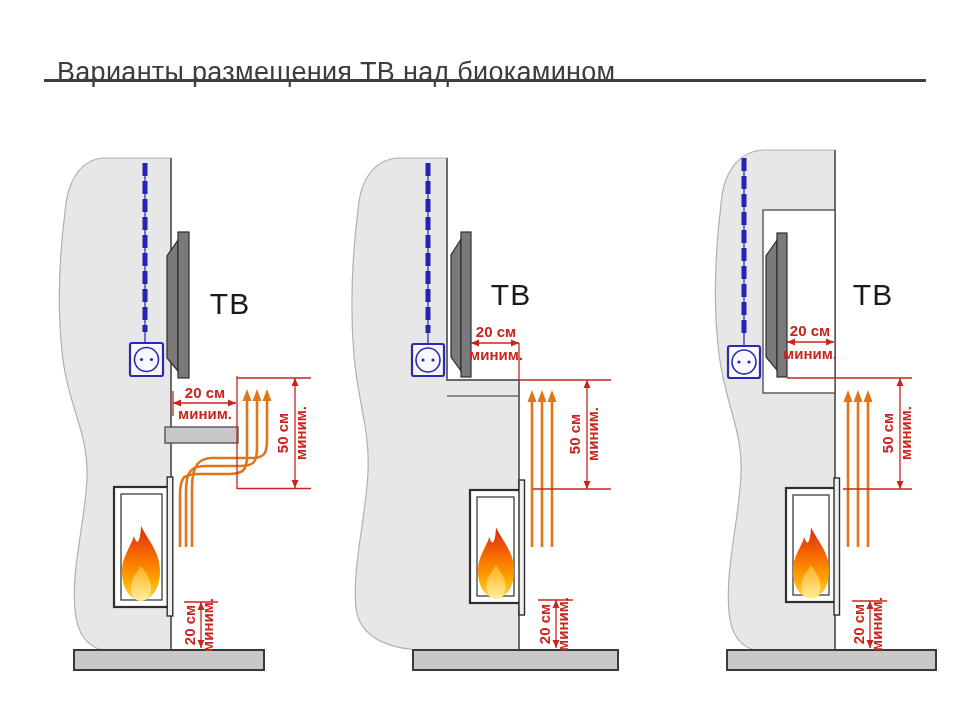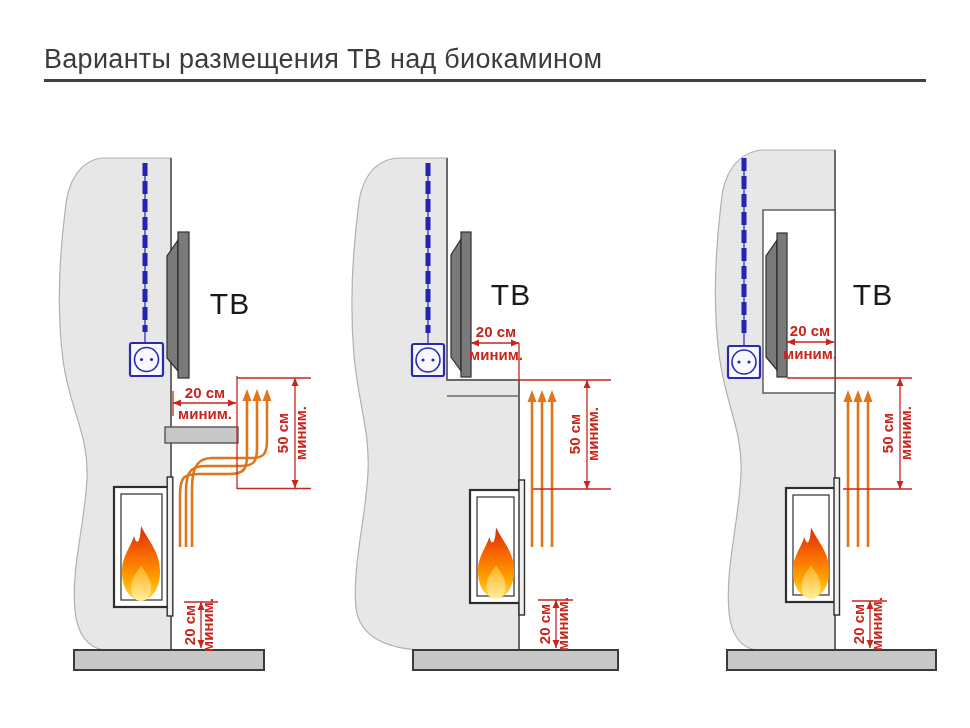--- a/index.html
+++ b/index.html
@@ -1,18 +1,18 @@
 <!DOCTYPE html>
 <html><head>
 <meta charset="utf-8">
 <style>
   html,body{margin:0;padding:0;background:#ffffff;}
   body{width:970px;height:728px;position:relative;overflow:hidden;
        font-family:"Liberation Sans", sans-serif;}
-  .page-title{position:absolute;left:44px;top:44px;margin:0;
+  .page-title{position:absolute;left:44px;top:44px;margin:13px;
        font-size:27px;font-weight:normal;color:#3c3c3c;letter-spacing:.3px;}
   .title-rule{position:absolute;left:44px;top:79px;width:882px;height:3px;
        background:#3f3f3f;}
   svg.diagram{position:absolute;top:140px;}
   svg text{font-family:"Liberation Sans", sans-serif;}
   .dim-text{fill:#c8251c;font-size:15px;font-weight:bold;}
   .tv-text{fill:#1a1a1a;font-size:30px;letter-spacing:1px;}
 </style>
 </head>
 <body>

